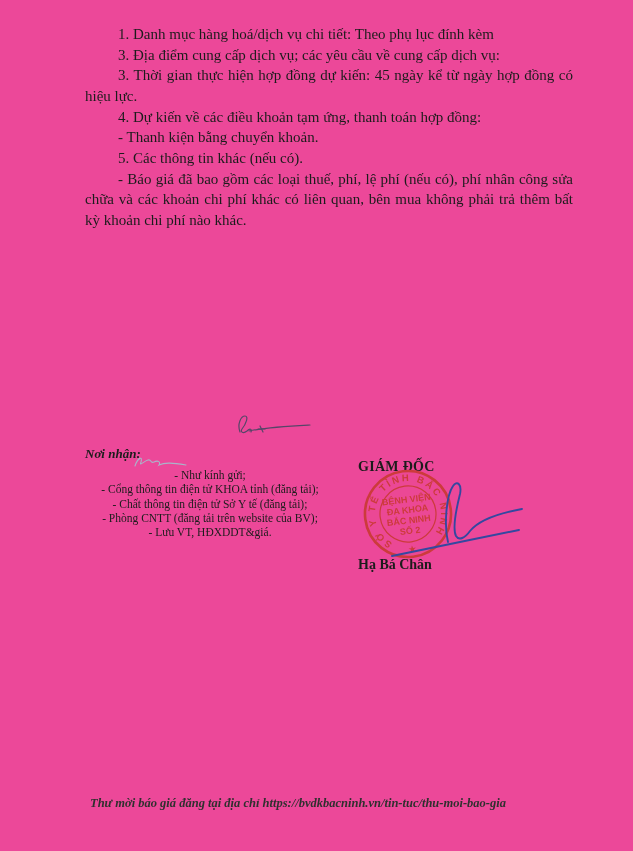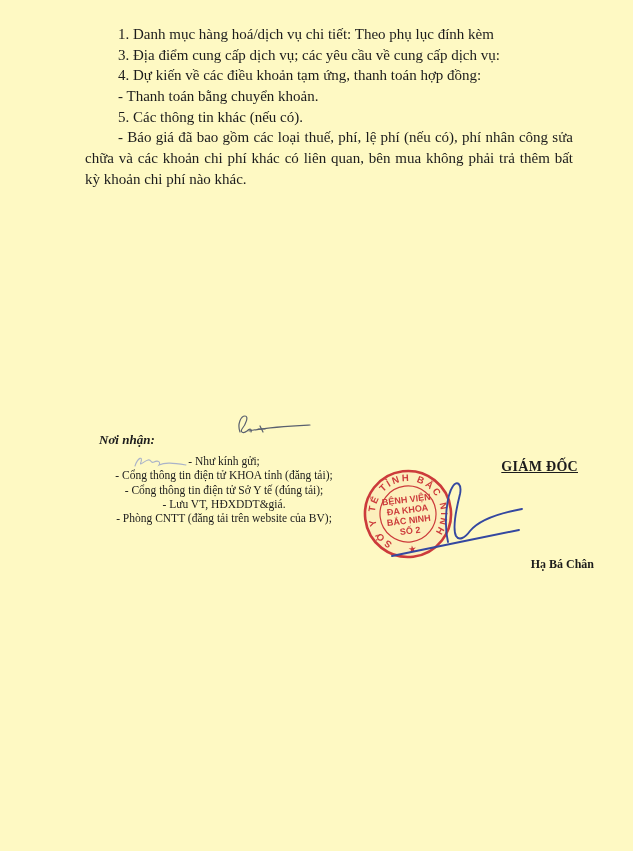--- a/index.html
+++ b/index.html
@@ -1,81 +1,82 @@
 <!DOCTYPE html>
 <html><head>
 <meta charset="utf-8">
 <style>
   html,body { margin:0; padding:0; background:#ffffff; }
   .page {
-    position:relative; width:633px; height:851px; background:#fef9c3;
+    position:relative; width:633px; height:851px; background:#ec4899;
     font-family:"Liberation Serif","DejaVu Serif",serif; color:#1c1c1c;
     overflow:hidden;
   }
   
   .doc-body {
     position:absolute; left:85px; top:24px; width:488px;
     font-size:15px; line-height:20.65px; text-align:justify;
   }
   .doc-body p { margin:0; text-indent:33px; }
   .doc-body .italic { font-style:italic; }
   
-  .recipients { position:absolute; left:85px; top:431px; width:250px;margin-left:14px; }
+  .recipients { position:absolute; left:85px; top:445px; width:250px; }
   .recipients-label {
     font-size:13px; font-weight:bold; font-style:italic; line-height:17px; margin:0;
   }
   .recipients-list { margin-top:6px;text-align:center; }
   .recipient-item { font-size:11.5px; line-height:14.3px; }
   
-  .sig-block { position:absolute; left:358px; top:458px; width:220px; text-align:right;text-decoration:underline; }
+  .sig-block { position:absolute; left:358px; top:458px; width:220px; text-align:left; }
   .sig-title { font-size:14px; font-weight:bold; line-height:17px; letter-spacing:0.3px; }
-  .signer-name { position:absolute; top:99px; left:16px; width:220px; font-size:12px; font-weight:bold; }
+  .signer-name { position:absolute; top:99px; left:0; width:220px; font-size:14px; font-weight:bold; }
   .stamp-svg { position:absolute; left:5px; top:11px; }
   .sig-ink-svg { position:absolute; left:20px; top:20px; }
   
   .initial-svg { position:absolute; left:230px; top:413px; }
   .noinhan-scribble-svg { position:absolute; left:131px; top:453px; }
   
   .footer-note {
     position:absolute; left:0; top:796px; width:596px; text-align:center;
     font-size:12.5px; font-weight:bold; font-style:italic; color:#30302f;
   }
   .stamp-text { font-family:"Liberation Sans","DejaVu Sans",sans-serif; font-weight:bold; }
 </style>
 </head>
 <body>
 
 <div class="page">
 
   <div class="doc-body">
       <p><span>1. Danh mục hàng hoá/dịch vụ chi tiết: Theo phụ lục đính kèm</span></p>
       <p><span>3. Địa điểm cung cấp dịch vụ; các yêu cầu về cung cấp dịch vụ:</span></p>
+      <p><span>3. Thời gian thực hiện hợp đồng dự kiến: 45 ngày kể từ ngày hợp đồng có hiệu lực.</span></p>
       <p><span>4. Dự kiến về các điều khoản tạm ứng, thanh toán hợp đồng:</span></p>
-      <p><span>- Thanh toán bằng chuyển khoản.</span></p>
+      <p><span>- Thanh kiện bằng chuyển khoản.</span></p>
       <p><span>5. Các thông tin khác (nếu có).</span></p>
       <p><span>- Báo giá đã bao gồm các loại thuế, phí, lệ phí (nếu có), phí nhân công sửa chữa và các khoản chi phí khác có liên quan, bên mua không phải trả thêm bất kỳ khoản chi phí nào khác.</span></p>
     </div>
 
   <svg class="initial-svg" width="85" height="24" viewBox="0 0 85 24">
     <g fill="none" stroke="#3d4660" stroke-width="1.2" stroke-linecap="round" opacity="0.85">
       <path d="M10,19 C7,11 11,3 15,3 C19,3 16,11 12,16 C10,19 13,21 17,18 C20,15 22,16 21,19"></path>
       <path d="M19,18 C38,14 60,13 80,12"></path>
       <path d="M30,13 L33,19"></path>
       <path d="M28,16 L35,16"></path>
     </g>
   </svg>
 
   <div class="recipients">
     <p class="recipients-label">Nơi nhận:</p>
     <div class="recipients-list">
         <div class="recipient-item">- Như kính gửi;</div>
         <div class="recipient-item">- Cổng thông tin điện tử KHOA tỉnh (đăng tải);</div>
-        <div class="recipient-item">- Cổng thông tin điện tử Sở Y tế (đúng tải);</div>
+        <div class="recipient-item">- Chất thông tin điện tử Sở Y tế (đăng tải);</div>
+        <div class="recipient-item">- Phòng CNTT (đăng tải trên website của BV);</div>
         <div class="recipient-item">- Lưu VT, HĐXDDT&amp;giá.</div>
-        <div class="recipient-item">- Phòng CNTT (đăng tải trên website của BV);</div>
       </div>
   </div>
 
   <svg class="noinhan-scribble-svg" width="60" height="18" viewBox="0 0 60 18">
     <path d="M4,13 C7,4 12,3 10,9 C8,14 13,8 17,7 C21,6 19,11 23,9 C27,7 30,9 28,12 C34,9 42,10 55,12" fill="none" stroke="#aab3c9" stroke-width="1.1" stroke-linecap="round"></path>
   </svg>
 
   <div class="sig-block">
     <div class="sig-title">GIÁM ĐỐC</div>
 
@@ -102,14 +103,15 @@
     <svg class="sig-ink-svg" width="150" height="82" viewBox="0 0 150 82">
       <g fill="none" stroke="#3448a0" stroke-width="1.9" stroke-linecap="round">
         <path d="M70,64 C66,48 68,18 75,8 C79,2 84,6 82,16 C78,32 74,50 78,58 C81,63 87,60 92,53 C101,42 122,35 144,31"></path>
         <path d="M14,78 C45,72 100,60 141,52"></path>
       </g>
     </svg>
 
     <div class="signer-name">Hạ Bá Chân</div>
   </div>
 
+  <div class="footer-note">Thư mời báo giá đăng tại địa chỉ https://bvdkbacninh.vn/tin-tuc/thu-moi-bao-gia</div>
 
 </div>
 
 </body></html>

